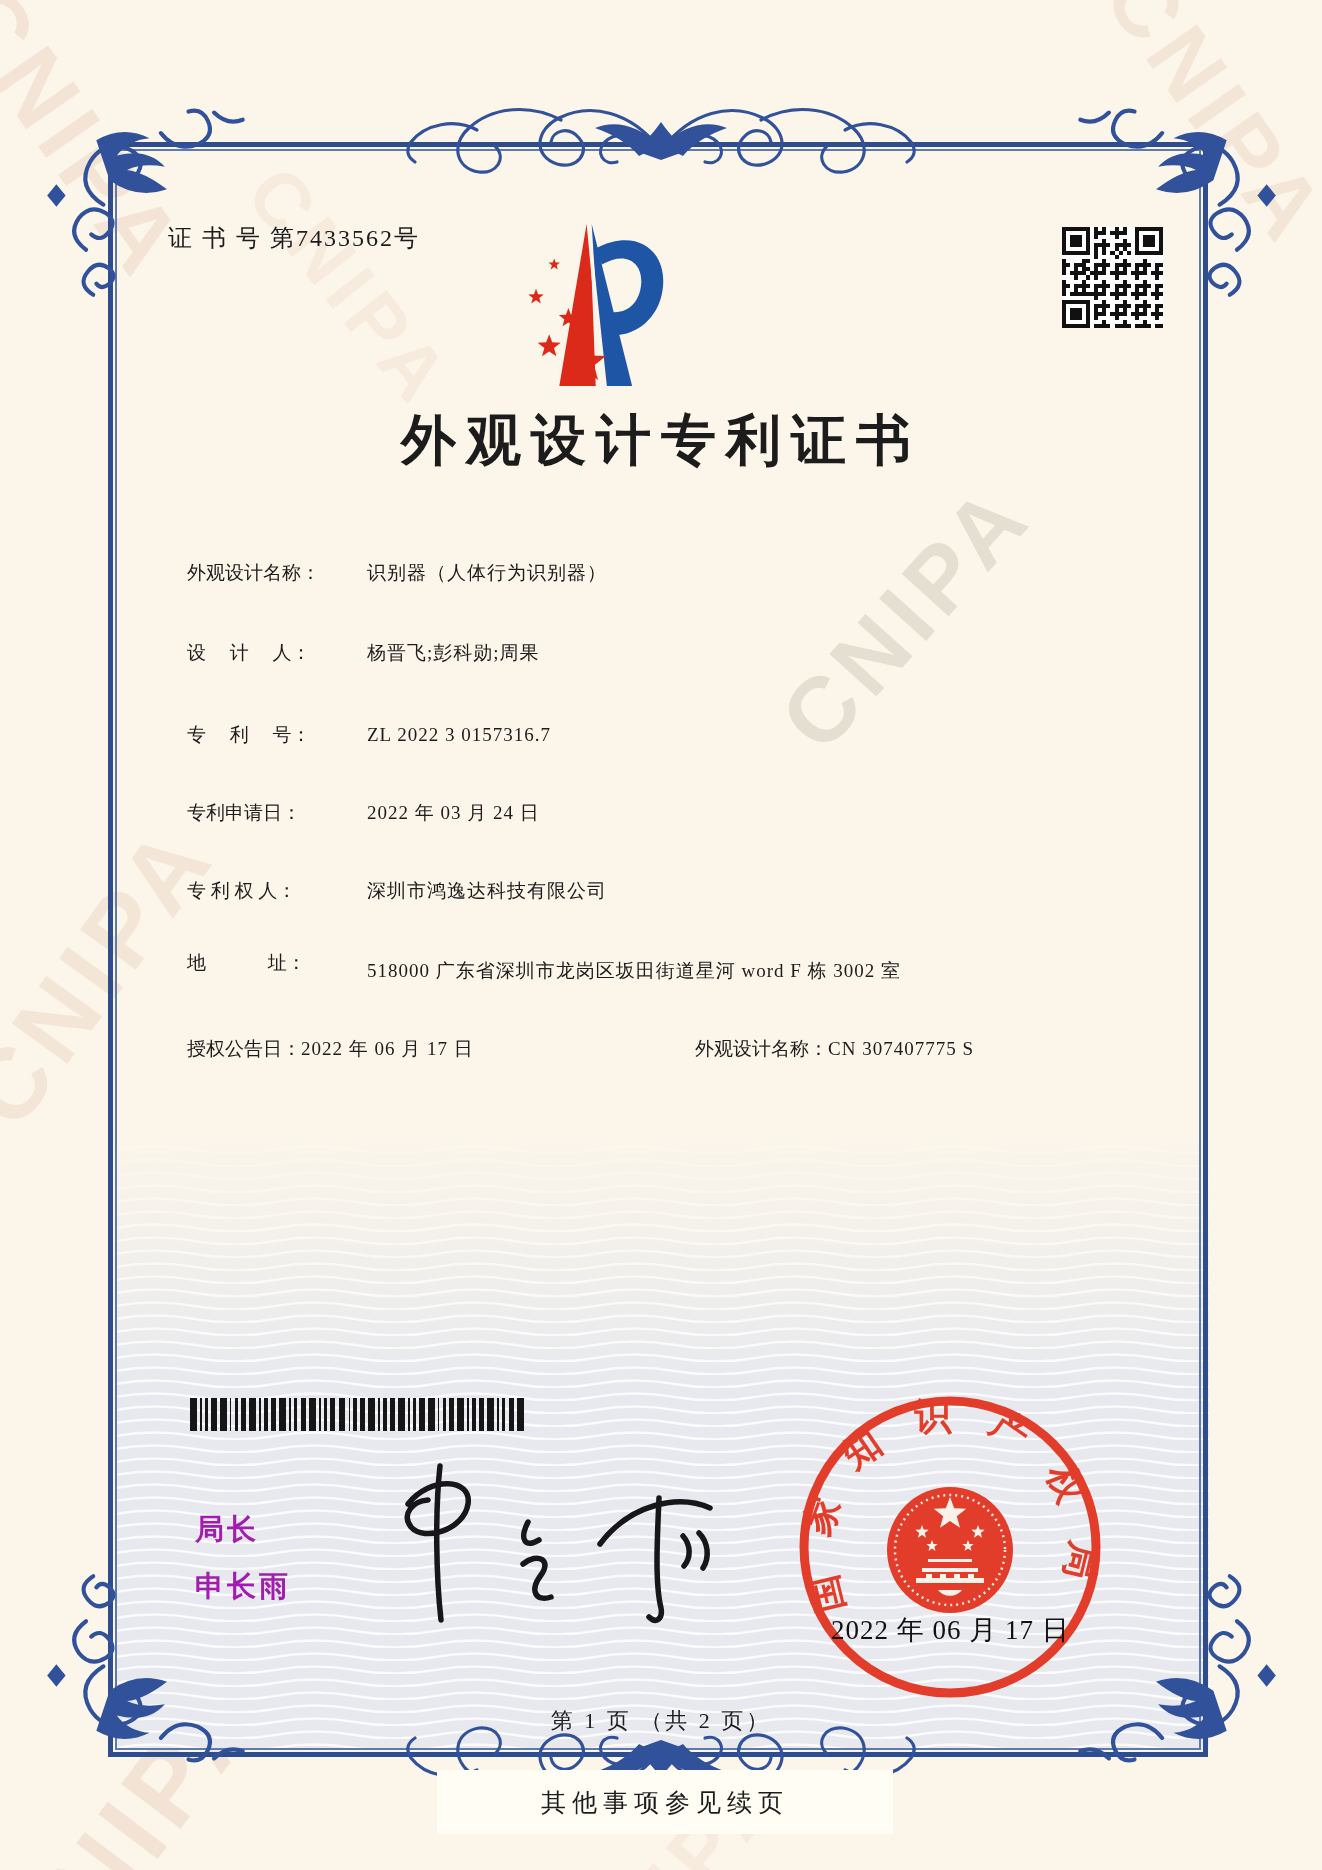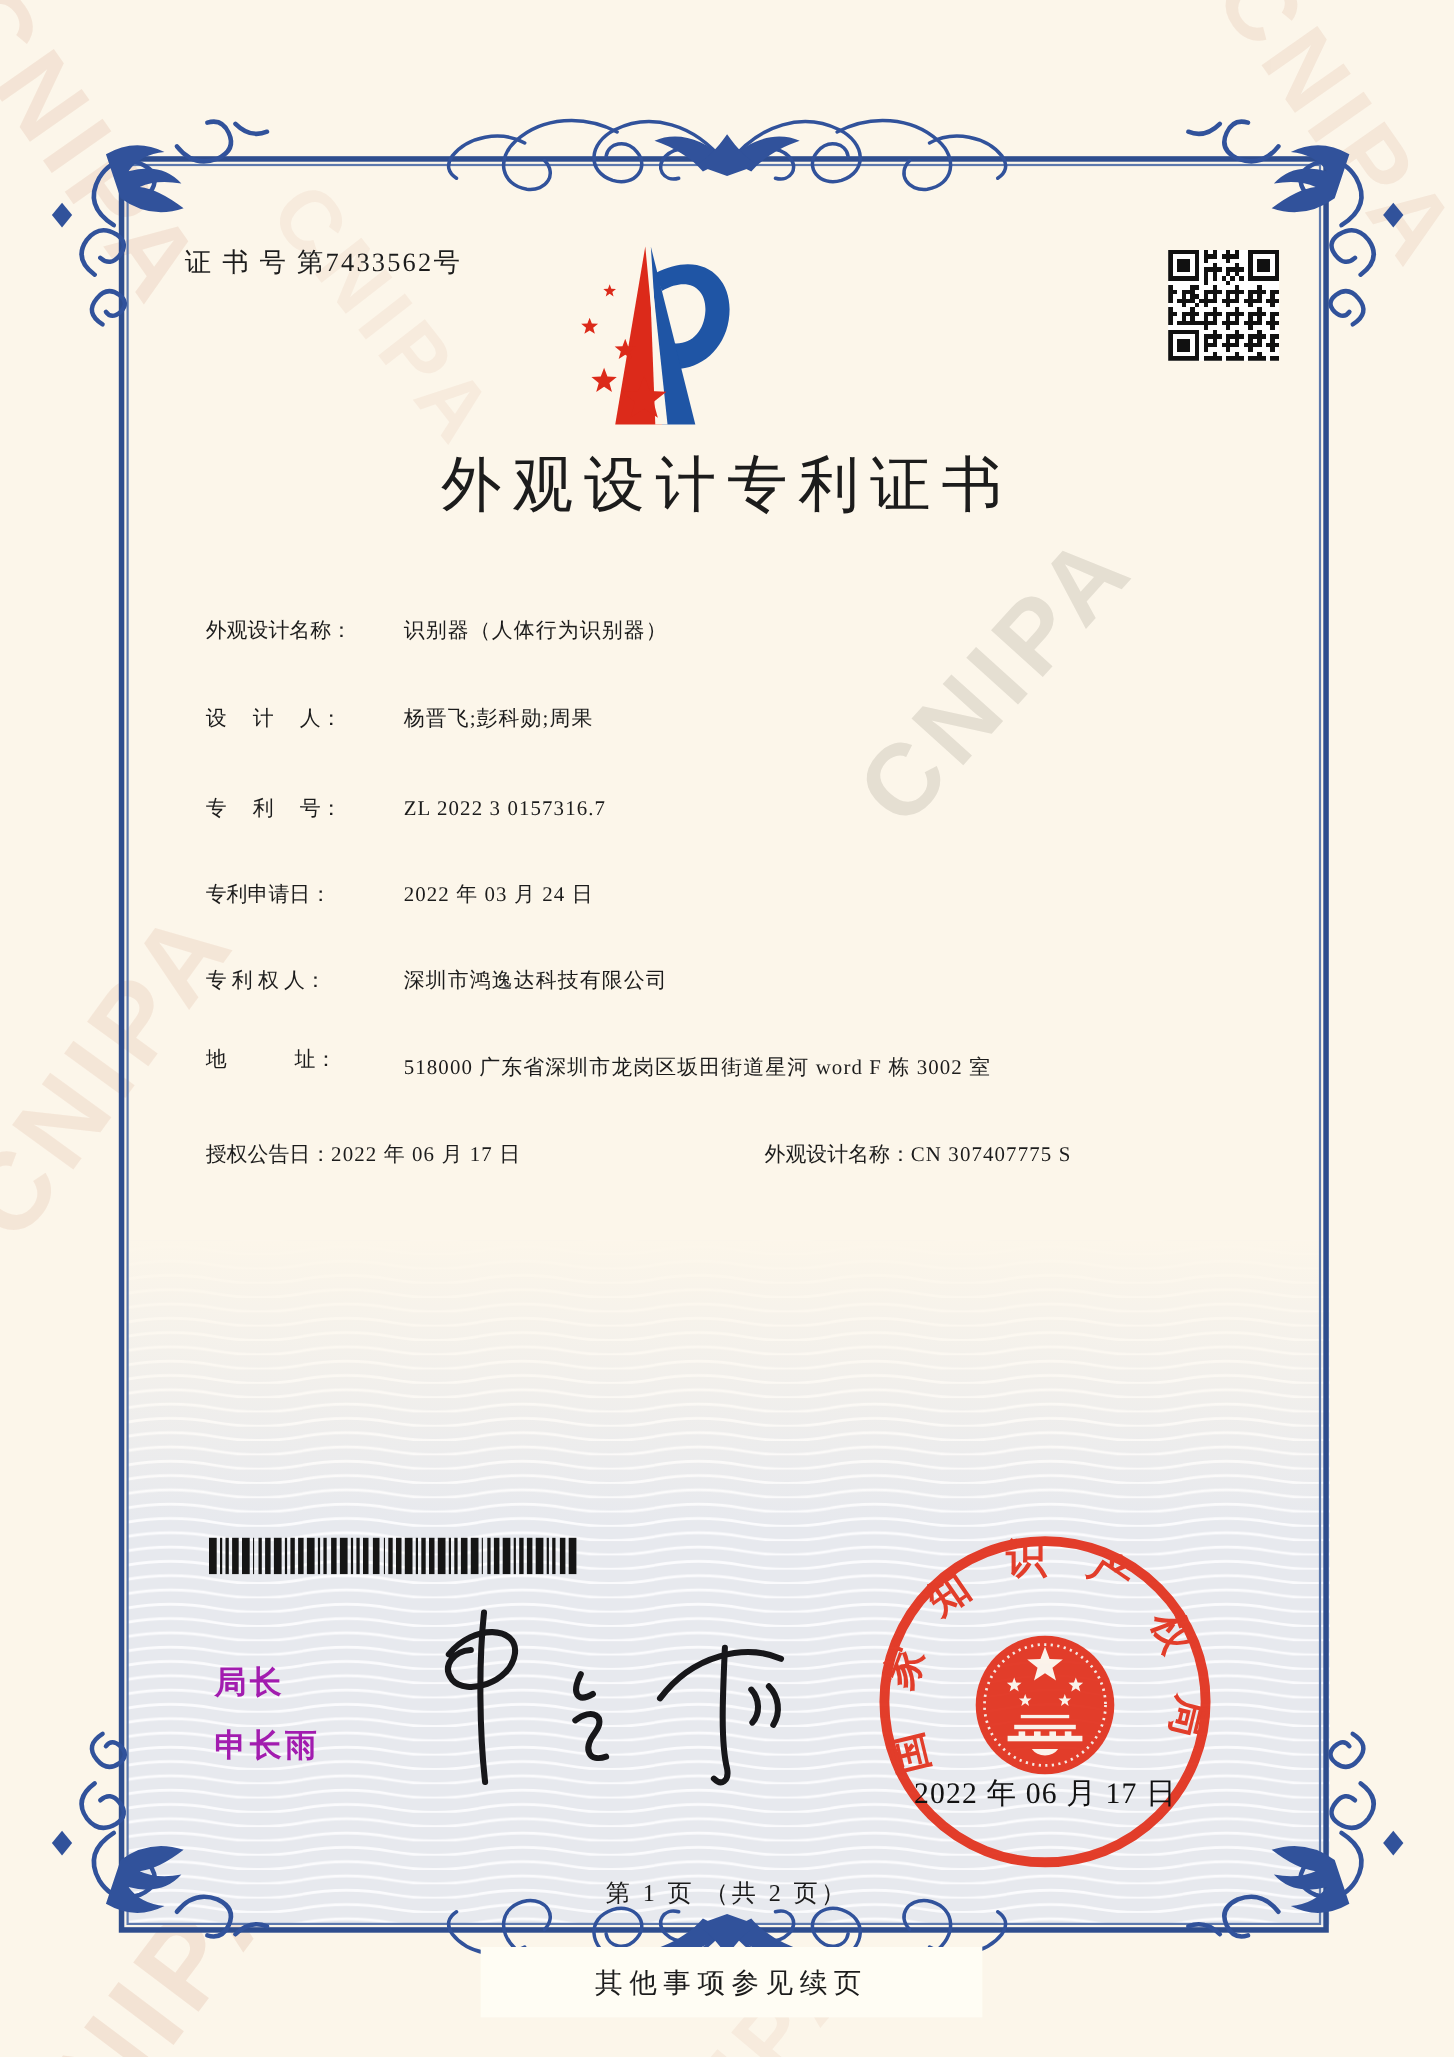--- a/index.html
+++ b/index.html
@@ -29,21 +29,21 @@
   
   .frame{left:108px;top:142px;width:1100px;height:1615px;box-sizing:border-box;
     border:5px solid #2e4d8e;z-index:2;pointer-events:none;}
   .frame-inner{position:absolute;inset:2px;border:2px solid #5d79ae;}
   .corner{z-index:3;pointer-events:none;}
   .ornament{z-index:3;pointer-events:none;}
   
   .cert-no{left:168px;top:222px;font-size:24px;letter-spacing:2px;z-index:4;}
   .logo{left:488px;top:218px;z-index:4;}
   .qr{left:1062px;top:227px;z-index:4;}
-  .title{left:0;top:404px;width:100%;text-align:center;font-size:55px;font-weight:normal;
+  .title{left:0;top:404px;width:100%;text-align:center;font-size:55px;font-weight:bold;
     letter-spacing:10px;z-index:4;}
   
   .field{left:187px;font-size:19px;z-index:4;white-space:nowrap;}
   .flabel{display:inline-block;width:180px;white-space:pre;}
   .fvalue{letter-spacing:1px;}
   .fvalue-wrap{display:inline-block;width:742px;white-space:normal;vertical-align:top;
     line-height:42px;letter-spacing:1px;}
   .grant2{position:absolute;left:508px;top:0;white-space:nowrap;}
   
   .body-text{left:150px;top:1088px;width:1036px;font-size:26px;line-height:38px;

